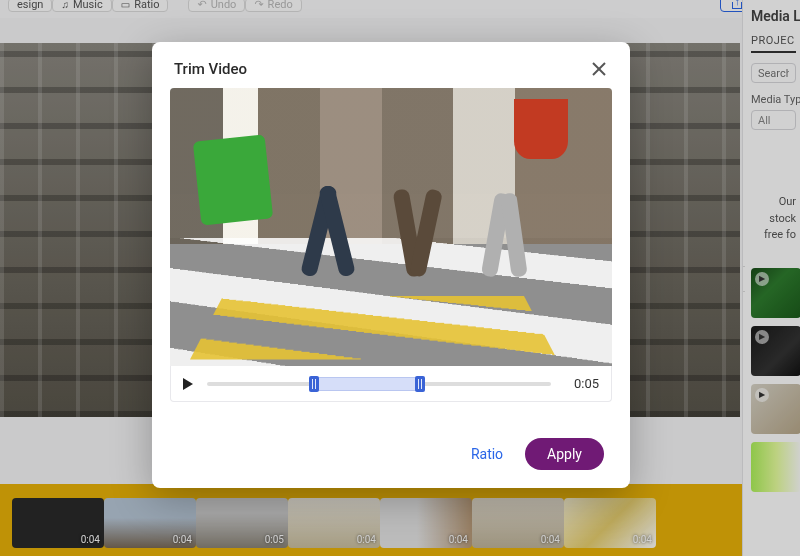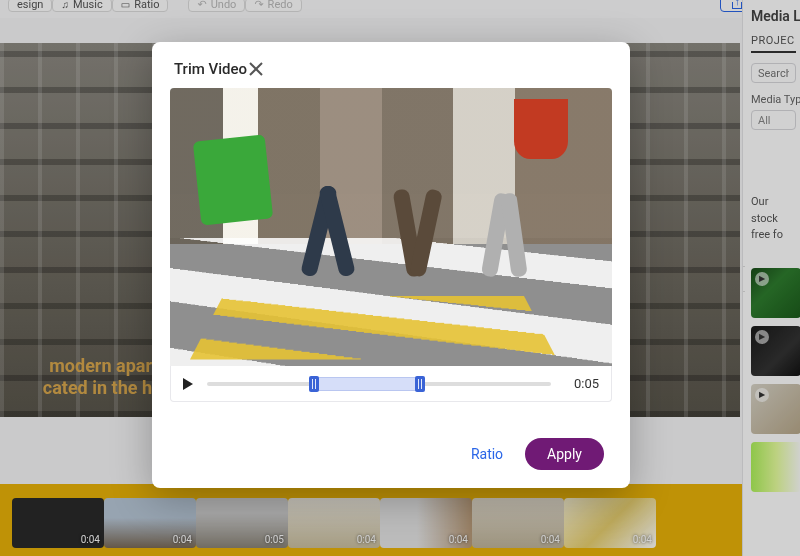--- a/index.html
+++ b/index.html
@@ -18,21 +18,21 @@
   .iexport{width:12px;height:12px;display:inline-block;position:relative;}
   .iexport::before{content:""; position:absolute; left:1px; right:1px; bottom:1px; height:6px; border:1.5px solid #2a66e8; border-top:none;}
   .iexport::after{content:"↑"; position:absolute; left:0; right:0; text-align:center; top:-3px; font-size:11px; color:#2a66e8;}
 
   
   .sidebar { position:absolute; top:0; right:0; width:58px; bottom:0; background:#fff; border-left:1px solid #e4e4e7; padding:6px 4px 0 8px; font-size:11px; color:#444; overflow:hidden;}
   .sb-title { font-size:14px; font-weight:600; margin:2px 0 10px 0; white-space:nowrap;}
   .sb-tab { font-size:11px; letter-spacing:.5px; color:#555; border-bottom:2px solid #333; padding-bottom:4px; margin-bottom:10px;}
   .sb-input { width:100%; height:20px; border:1px solid #d8d8dc; border-radius:4px; font-size:11px; padding:0 6px; color:#888; margin-bottom:10px; background:#fff;}
   .sb-label{ font-size:11px; color:#666; margin-bottom:4px; white-space:nowrap;}
-  .sb-promo { font-size:11px; color:#555; text-align:left; padding:54px 0 20px 0; line-height:1.5; white-space:nowrap;}
+  .sb-promo { font-size:11px; color:#555; text-align:right; padding:54px 0 20px 0; line-height:1.5; white-space:nowrap;}
   .sb-expand { position:absolute; left:-12px; top:266px; width:14px; height:26px; border:1px solid #ddd; border-right:none; border-radius:4px 0 0 4px; background:#fff; display:flex; align-items:center; justify-content:center; font-size:11px; color:#666;}
   .sb-thumbs { display:flex; flex-direction:column; gap:8px; margin-top:4px;}
   .sb-thumb { width:50px; height:50px; border-radius:4px; position:relative; overflow:hidden;}
   .sb-thumb .pi { position:absolute; left:4px; top:4px; width:14px; height:14px; border-radius:50%; background:rgba(255,255,255,.6); display:flex; align-items:center; justify-content:center; font-size:8px; color:#333;}
   .green1{ background:linear-gradient(135deg,#1a4d1a,#2e7d2e 40%,#1c5c1c);}
   .dark1{ background:linear-gradient(135deg,#1a1a1a,#333 60%,#111);}
   .asia1{ background:linear-gradient(135deg,#d8d4c8,#b8a88a);}
   .green2{ background:linear-gradient(90deg,#aef25a,#e6ff9c,#fff);}
 
   
@@ -52,21 +52,21 @@
   .c0{background:#2a2a2a;}
   .c1{background:linear-gradient(180deg,#b9c8d8 40%,#7b6b58);}
   .c2{background:linear-gradient(180deg,#d0d0d0 30%,#8a8478);}
   .c3{background:linear-gradient(180deg,#f3efe4,#cabf9f);}
   .c4{background:linear-gradient(90deg,#e6e6e6 40%,#b89a78);}
   .c5{background:linear-gradient(180deg,#e8e1d2,#bfb49a);}
   .c6{background:linear-gradient(135deg,#fff8d8,#e8d070,#fff);}
 
   
   .modal { position:absolute; left:152px; top:42px; width:478px; background:#fff; border-radius:8px; box-shadow:0 10px 40px rgba(0,0,0,.28); z-index:10; padding:0 0 18px 0;}
-  .modal-head { display:flex; align-items:center; justify-content:flex-start; padding:18px 22px 10px 22px;}
+  .modal-head { display:flex; align-items:center; justify-content:space-between; padding:18px 22px 10px 22px;}
   .modal-title{ font-size:15px; font-weight:500; color:#2a2a2a;}
   .close-x{ width:18px; height:18px; color:#555; cursor:pointer; display:flex; align-items:center; justify-content:center;}
   .close-x svg{width:14px;height:14px;stroke:#555;stroke-width:2;}
   .modal-body{ padding:0 18px;}
   .preview { width:100%; height:278px; border-radius:4px 4px 0 0; position:relative; overflow:hidden;
     background:
       
       linear-gradient(180deg,#e6eef2 0 38%, transparent 38%),
       
       linear-gradient(180deg, transparent 0 54%, #8f8f8f 54% 100%);
@@ -150,24 +150,20 @@
       </div>
     <div class="sb-thumb asia1">
         <div class="pi">▶</div>
       </div>
     <div class="sb-thumb green2"></div>
   </div>
 </div>
 
 <div class="canvas">
   <div class="building"></div>
-  <div class="caption-box">
-    <span>modern apar</span><br>
-    <span>cated in the h</span>
-  </div>
 </div>
 <div class="canvas-bar"></div>
 
 <div class="timeline">
   <div class="clip c0">
       <span class="dur">0:04</span>
     </div>
   <div class="clip c1">
       <span class="dur">0:04</span>
     </div>

